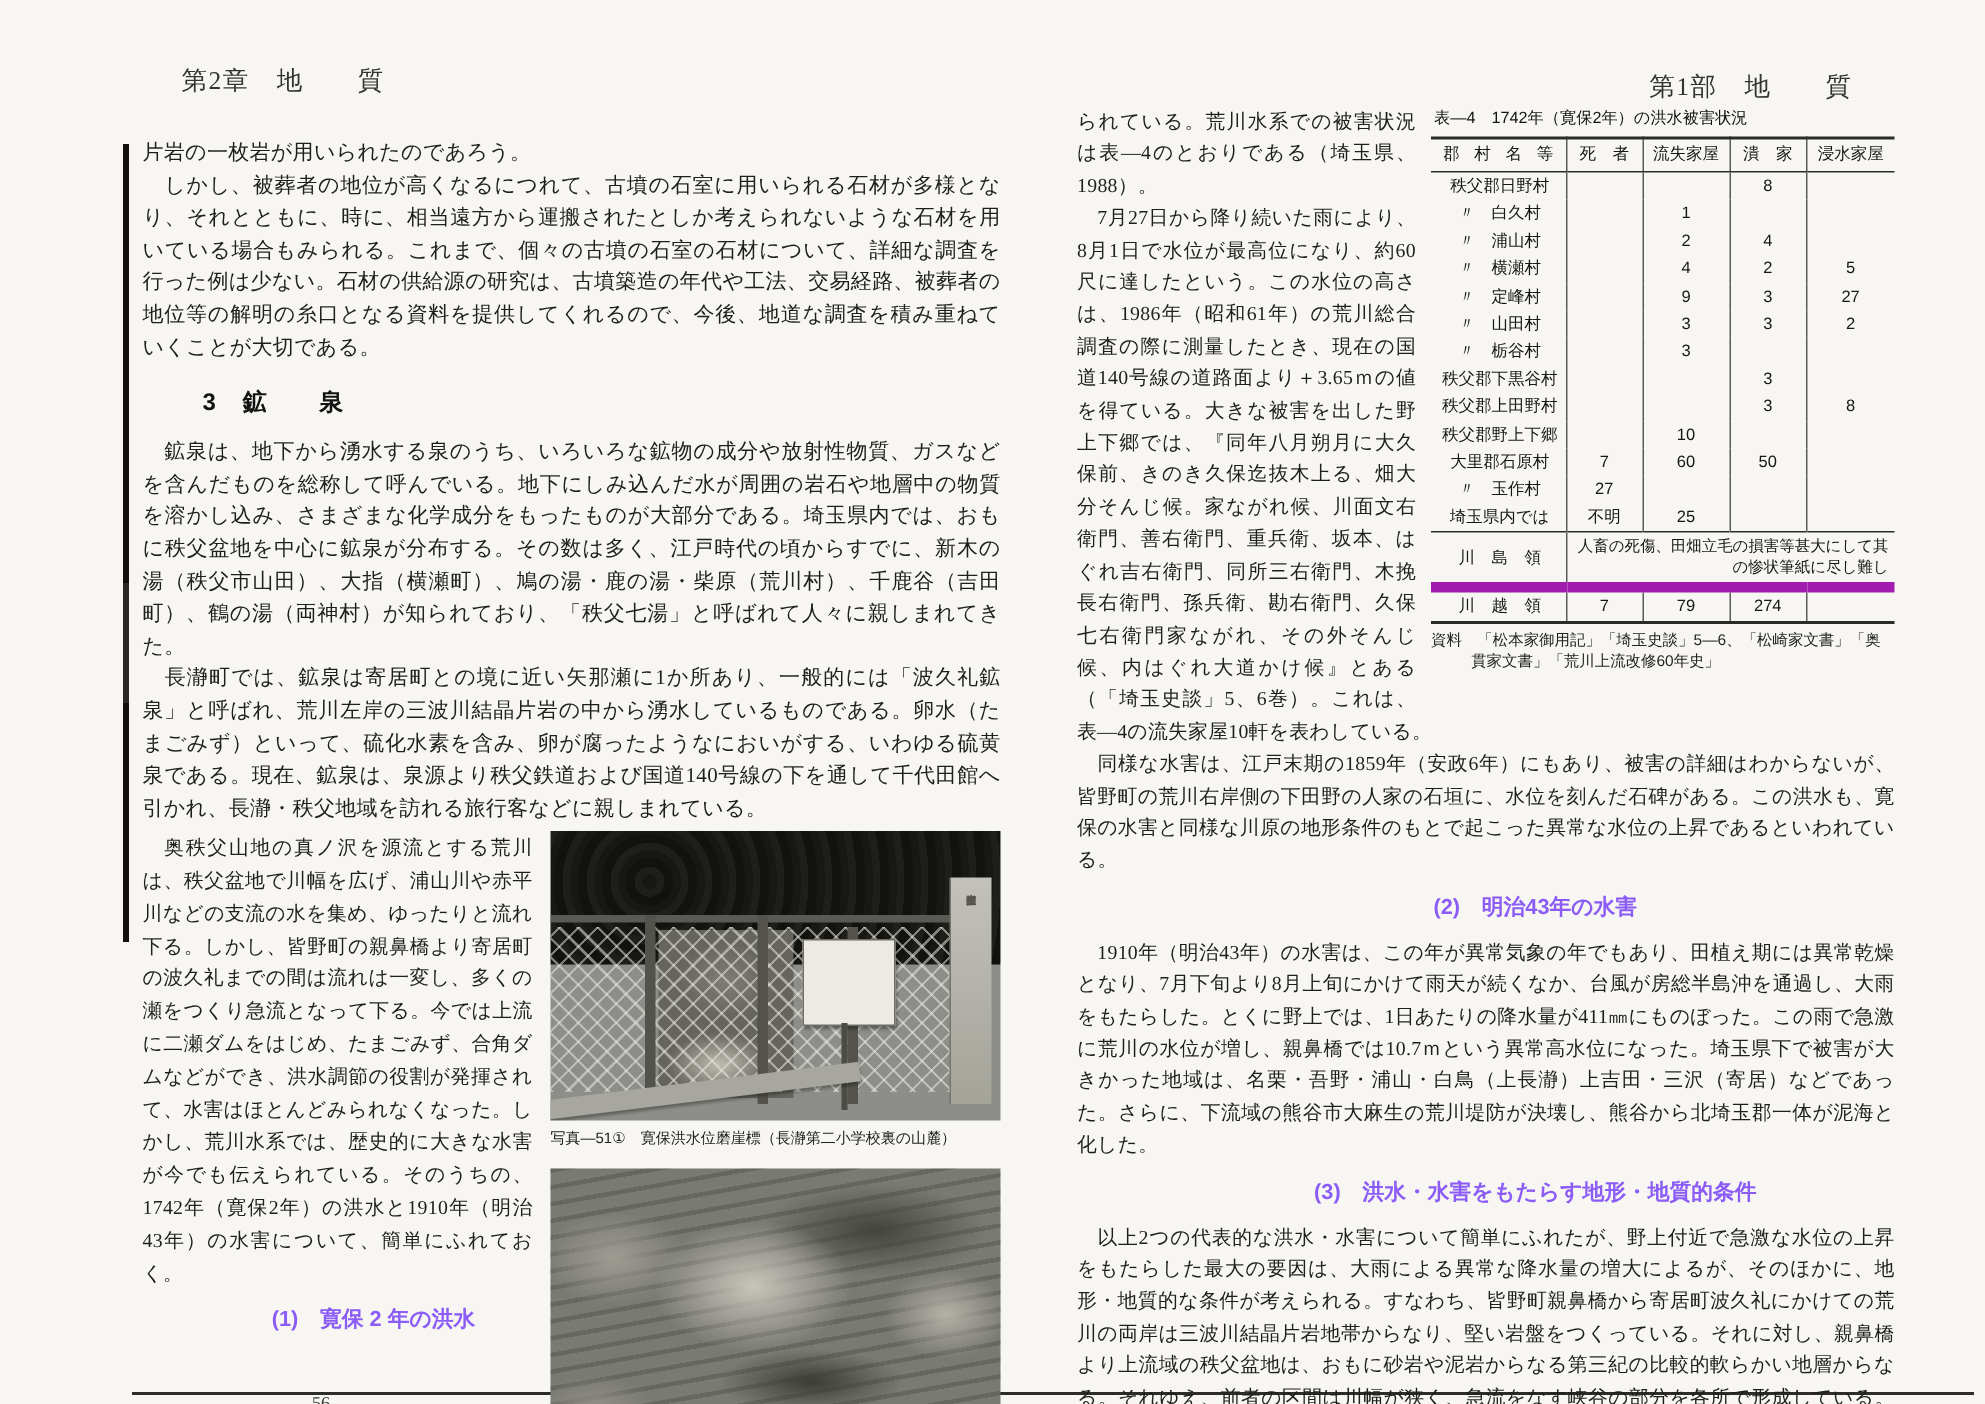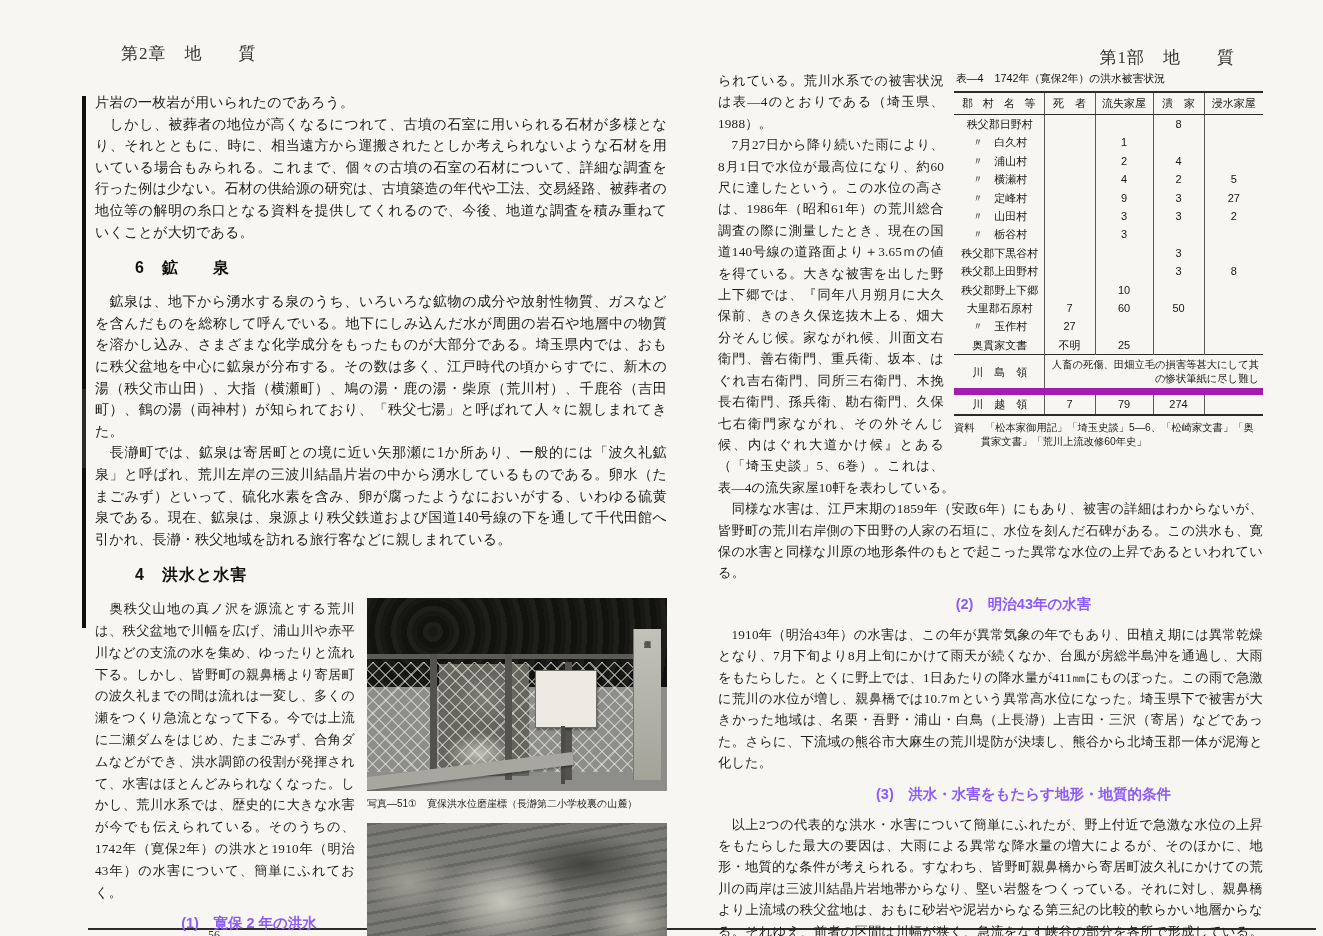--- a/index.html
+++ b/index.html
@@ -115,25 +115,24 @@
 
 <div class="scan-line-left"></div>
 <div class="scan-line-bottom"></div>
 
 <div class="page page-left">
   <div class="running-head head-left">第2章　地　　質</div>
 
   <p class="body-text">片岩の一枚岩が用いられたのであろう。</p>
   <p class="body-text">　しかし、被葬者の地位が高くなるにつれて、古墳の石室に用いられる石材が多様となり、それとともに、時に、相当遠方から運搬されたとしか考えられないような石材を用いている場合もみられる。これまで、個々の古墳の石室の石材について、詳細な調査を行った例は少ない。石材の供給源の研究は、古墳築造の年代や工法、交易経路、被葬者の地位等の解明の糸口となる資料を提供してくれるので、今後、地道な調査を積み重ねていくことが大切である。</p>
 
-  <h2 class="sec-heading">6　鉱　　泉</h2>
+  <h2 class="sec-heading">3　鉱　　泉</h2>
   <p class="body-text">　鉱泉は、地下から湧水する泉のうち、いろいろな鉱物の成分や放射性物質、ガスなどを含んだものを総称して呼んでいる。地下にしみ込んだ水が周囲の岩石や地層中の物質を溶かし込み、さまざまな化学成分をもったものが大部分である。埼玉県内では、おもに秩父盆地を中心に鉱泉が分布する。その数は多く、江戸時代の頃からすでに、新木の湯（秩父市山田）、大指（横瀬町）、鳩の湯・鹿の湯・柴原（荒川村）、千鹿谷（吉田町）、鶴の湯（両神村）が知られており、「秩父七湯」と呼ばれて人々に親しまれてきた。</p>
   <p class="body-text">　長瀞町では、鉱泉は寄居町との境に近い矢那瀬に1か所あり、一般的には「波久礼鉱泉」と呼ばれ、荒川左岸の三波川結晶片岩の中から湧水しているものである。卵水（たまごみず）といって、硫化水素を含み、卵が腐ったようなにおいがする、いわゆる硫黄泉である。現在、鉱泉は、泉源より秩父鉄道および国道140号線の下を通して千代田館へ引かれ、長瀞・秩父地域を訪れる旅行客などに親しまれている。</p>
 
-  <h2 class="sec-heading">4　洪水と水害</h2>
 
   <div class="two-col">
     <div class="photo-col">
       <figure>
         <div class="photo photo1">
           <div class="ph1-trees"></div>
           <div class="ph1-rock"></div>
           <div class="ph1-fence"></div>
           <div class="ph1-toprail"></div>
           <div class="ph1-post pa"></div>
@@ -263,21 +262,21 @@
               <td></td>
             </tr>
           <tr>
               <td>〃　玉作村</td>
               <td>27</td>
               <td></td>
               <td></td>
               <td></td>
             </tr>
           <tr>
-              <td>奥貫家文書</td>
+              <td>埼玉県内では</td>
               <td>不明</td>
               <td>25</td>
               <td></td>
               <td></td>
             </tr>
           <tr class="kawajima">
             <td>川　島　領</td>
             <td class="note-cell" colspan="4">人畜の死傷、田畑立毛の損害等甚大にして其の惨状筆紙に尽し難し</td>
           </tr>
           <tr class="kawagoe">

